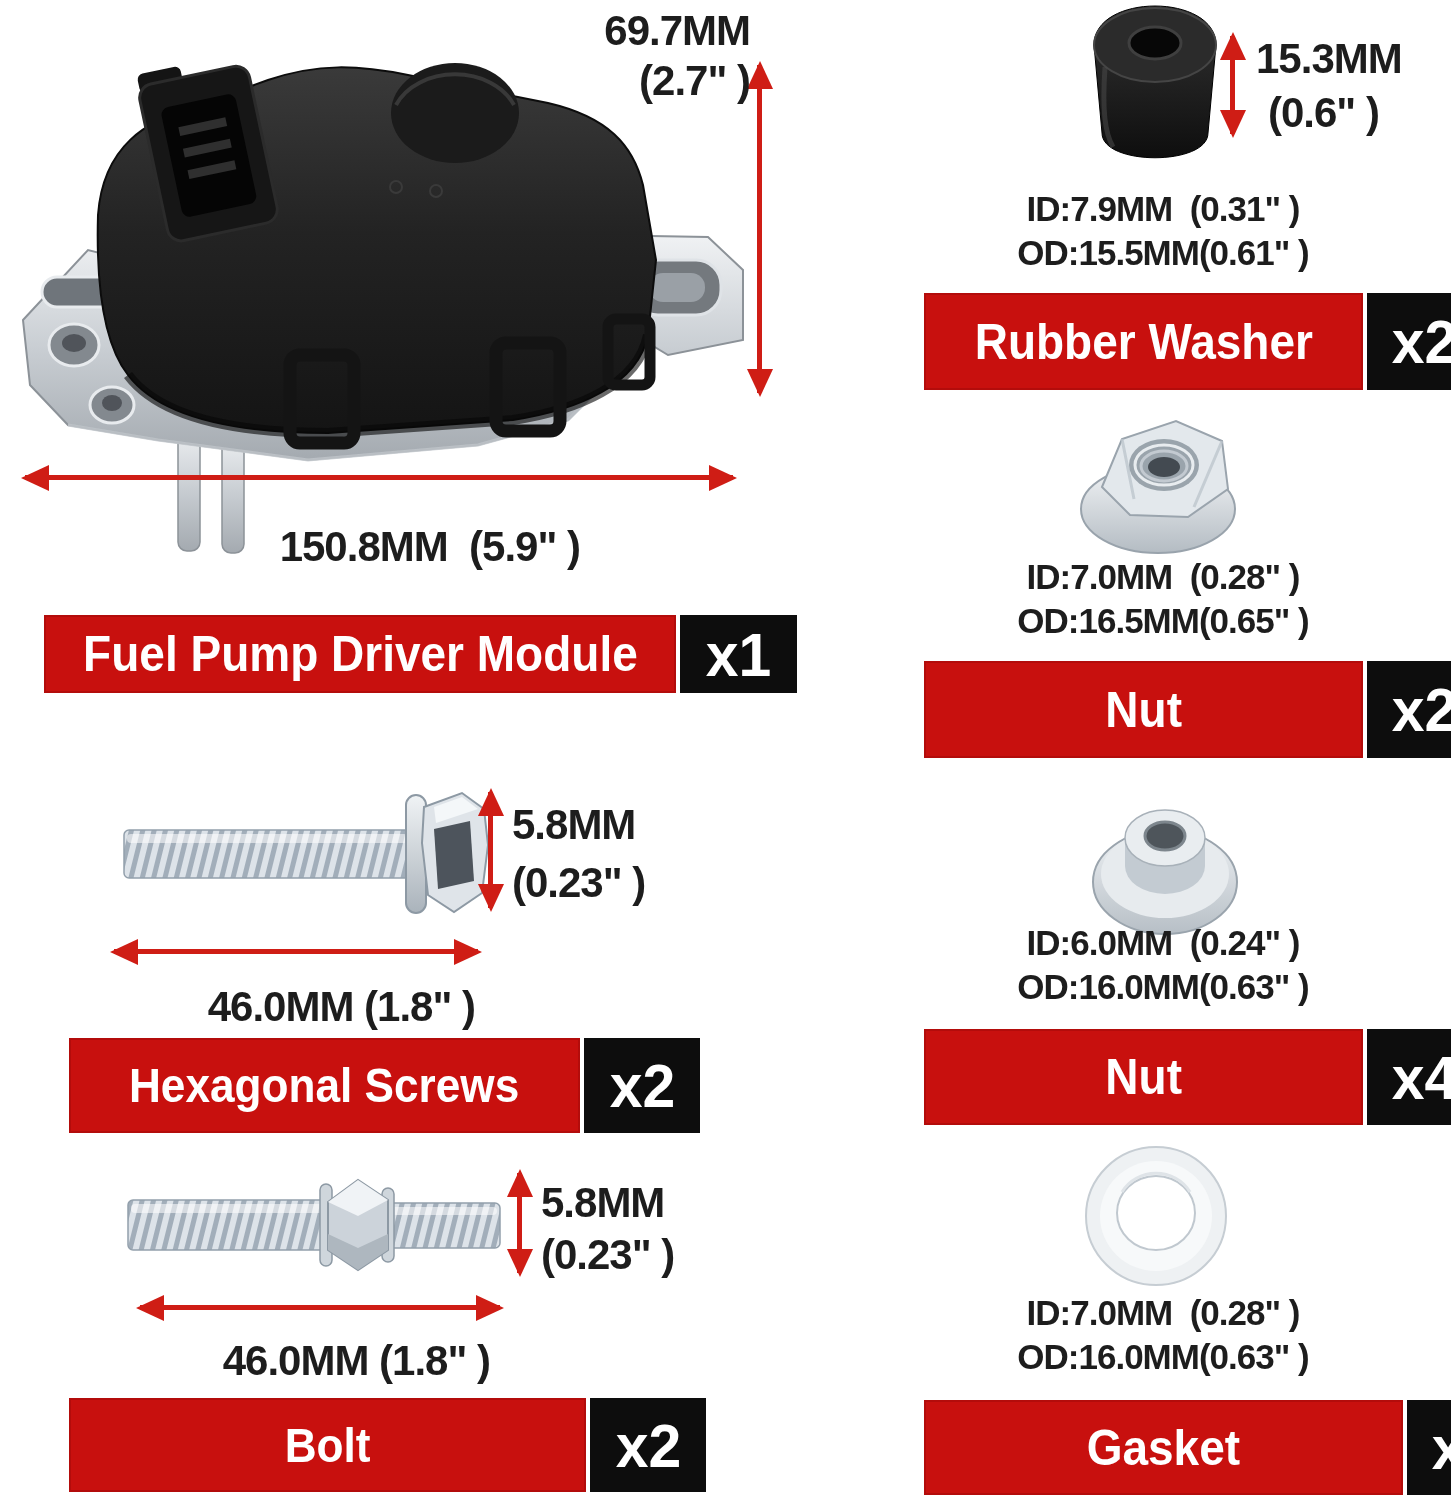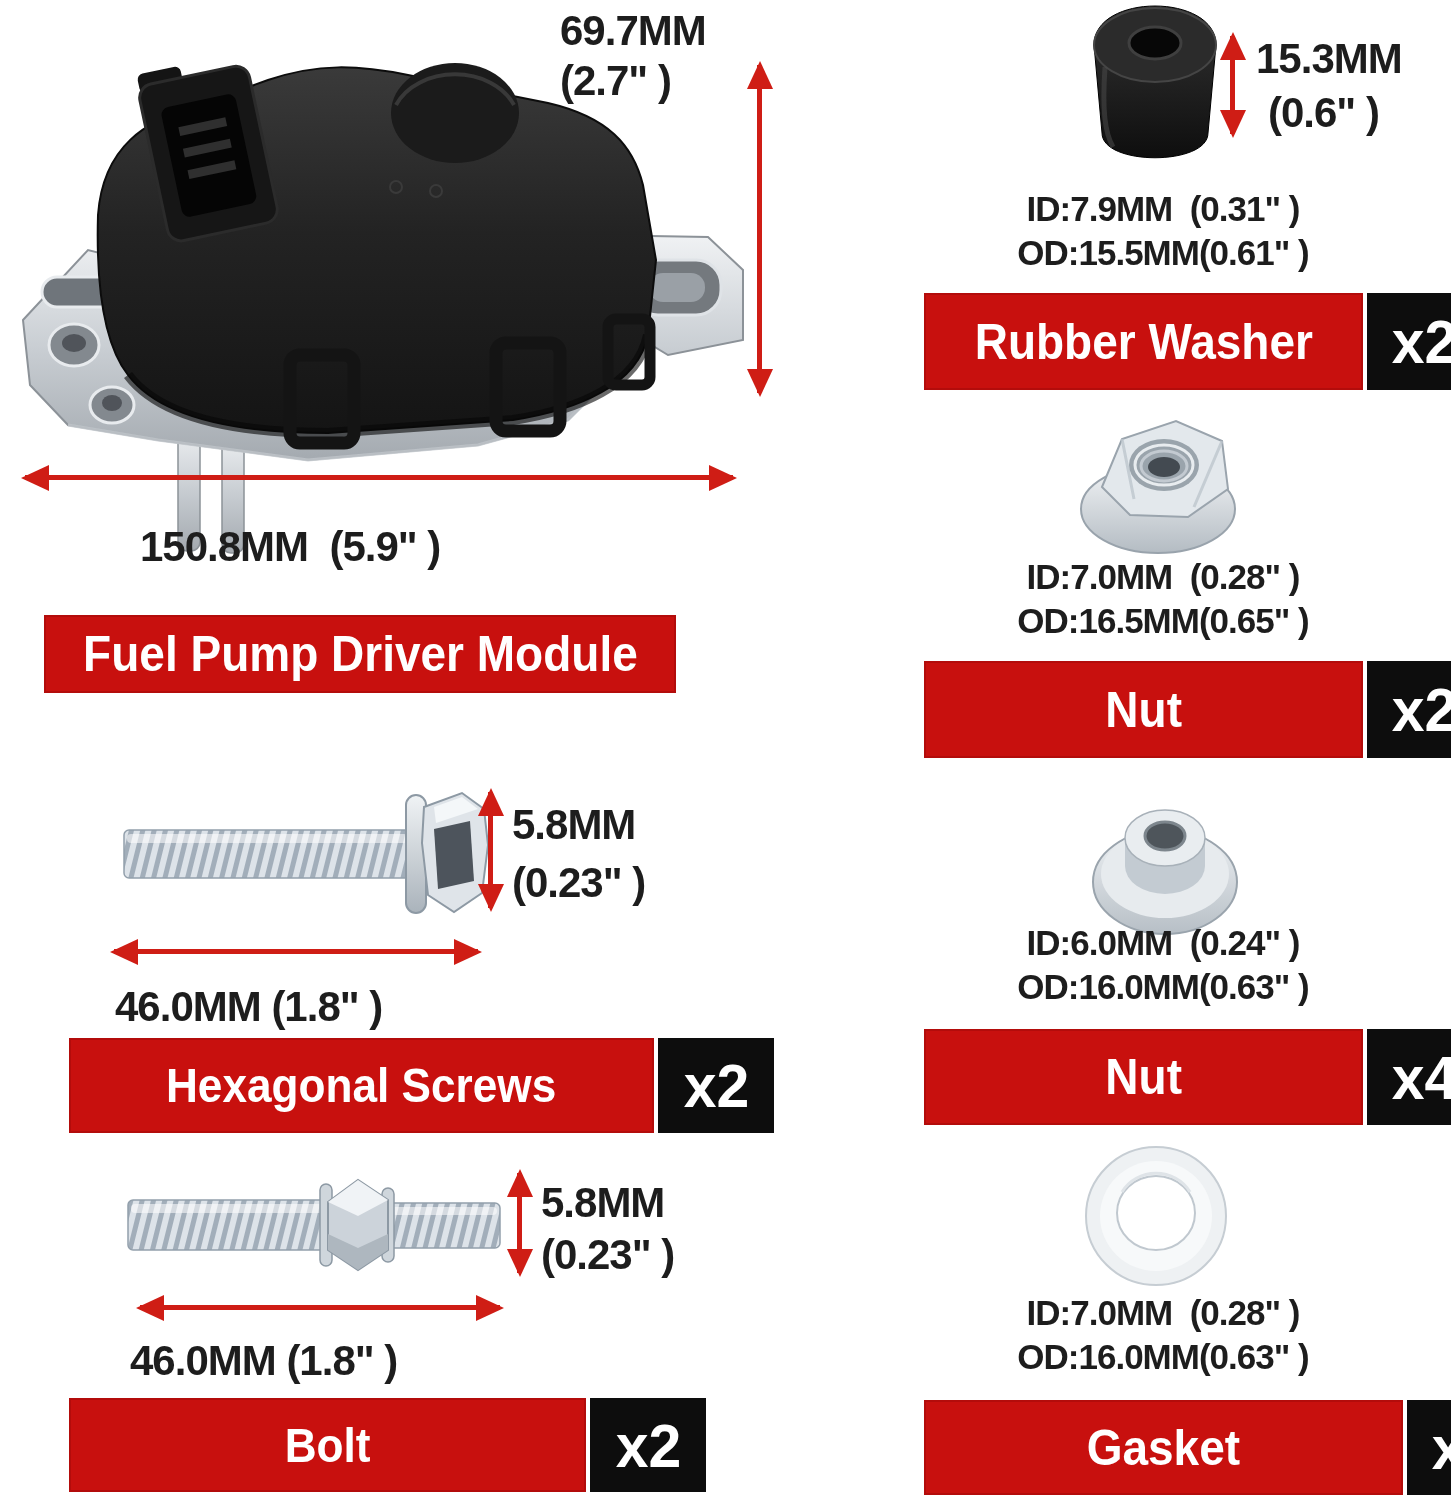--- a/index.html
+++ b/index.html
@@ -12,21 +12,21 @@
   .canvas{
     position:relative;width:1451px;height:1500px;background:#ffffff;overflow:hidden;
     font-family:"Liberation Sans", sans-serif;
   }
   .art{position:absolute;}
   
   .dim{
     position:absolute;font-weight:bold;color:var(--ink);
     font-size:42px;letter-spacing:-1px;white-space:pre;line-height:1.1;
   }
-  .dim.center{text-align:left;}
+  .dim.center{text-align:right;}
   .idod{
     position:absolute;font-weight:bold;color:var(--ink);
     font-size:35px;letter-spacing:-1px;white-space:pre;line-height:42px;
     width:560px;text-align:center;
   }
   
   .varrow{position:absolute;width:5px;background:var(--arrow);}
   .varrow::before{content:"";position:absolute;top:-4px;left:50%;transform:translateX(-50%);
     width:0;height:0;border-left:13px solid transparent;border-right:13px solid transparent;
     border-bottom:28px solid var(--arrow);}
@@ -115,20 +115,23 @@
   <div class="varrow" style="left:757px;top:65px;height:328px"></div>
   <div class="dim center" style="left:560px;top:8px;width:190px">69.7MM</div>
   <div class="dim center" style="left:560px;top:58px;width:190px">(2.7" )</div>
   <div class="harrow" style="left:25px;top:475px;width:708px"></div>
   <div class="dim center" style="left:140px;top:524px;width:440px">150.8MM  (5.9" )</div>
 
   <div class="bar f-big" style="left:5px;top:615px;height:78px">
     <div class="red" style="width:632px">
       <span>Fuel Pump Driver Module</span>
     </div>
+    <div class="cnt" style="width:117px">
+      <span>x1</span>
+    </div>
   </div>
 
   <svg class="art" style="left:118px;top:783px" width="372" height="140" viewBox="0 0 372 140">
     <defs>
       <pattern id="thr1" width="11" height="60" patternUnits="userSpaceOnUse" patternTransform="rotate(14)">
         <rect width="11" height="60" fill="#dde3e9"></rect>
           <rect width="5" height="60" fill="#a2aeba"></rect>
       </pattern>
       <linearGradient id="sMetal" x1="0" y1="0" x2="0" y2="1">
         <stop offset="0" stop-color="#f0f3f5"></stop>
@@ -143,21 +146,21 @@
     <path d="M316,46 L352,38 L356,98 L320,106 Z" fill="#4d545c"></path>
   </svg>
 
   <div class="varrow" style="left:488px;top:792px;height:116px"></div>
   <div class="dim" style="left:512px;top:802px">5.8MM</div>
   <div class="dim" style="left:512px;top:860px">(0.23" )</div>
   <div class="harrow" style="left:114px;top:949px;width:364px"></div>
   <div class="dim center" style="left:115px;top:984px;width:360px">46.0MM (1.8" )</div>
 
   <div class="bar f-sm" style="left:30px;top:1038px;height:95px">
-    <div class="red" style="width:585px">
+    <div class="red" style="width:511px">
       <span>Hexagonal Screws</span>
     </div>
     <div class="cnt" style="width:116px">
       <span>x2</span>
     </div>
   </div>
 
   <svg class="art" style="left:124px;top:1172px" width="380" height="106" viewBox="0 0 380 106">
     <defs>
       <pattern id="thr2" width="11" height="60" patternUnits="userSpaceOnUse" patternTransform="rotate(14)">

